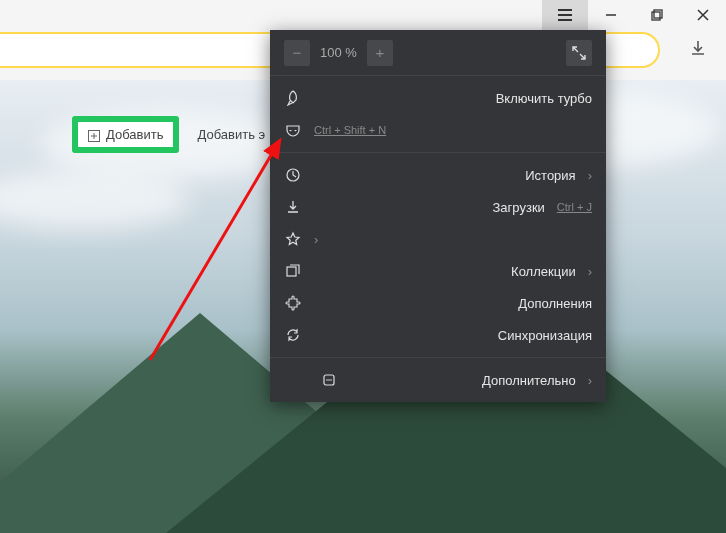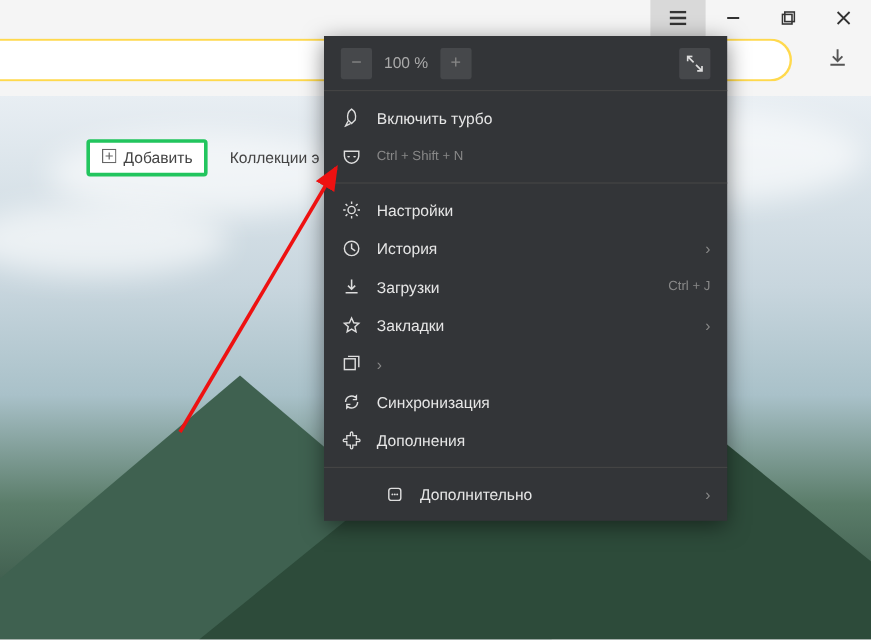--- a/index.html
+++ b/index.html
@@ -45,22 +45,22 @@
   .mountain {
     position: absolute; bottom: 0;
     border-style: solid;
   }
   .toolbar {
     position: absolute; top: 116px; left: 72px;
     display: flex; align-items: center; gap: 18px;
     font-size: 13px; color: #444;
   }
   .add-btn {
-    background: #fff; border: 3px solid #22c55e; border-radius: 3px;
-    padding: 5px 10px; display: flex; align-items: flex-start; gap: 6px;
+    background: #fff; border: 6px solid #22c55e; border-radius: 3px;
+    padding: 5px 10px; display: flex; align-items: flex-end; gap: 6px;
     font-size: 13px;
   }
   .menu {
     position: absolute; top: 30px; left: 270px;
     width: 336px;
     background: #333538; color: #e6e6e6;
     font-size: 13px;
     box-shadow: 0 4px 18px rgba(0,0,0,0.5);
   }
   .zoom-row {
@@ -73,30 +73,30 @@
     display: flex; align-items: center; justify-content: center;
     color: #888; font-size: 15px; border-radius: 2px;
   }
   .zoom-val { margin: 16px 10px; color: #aaa; }
   .zoom-row .spacer { flex: 1; }
   .expand-btn {
     width: 26px; height: 26px; background: #46484b;
     display: flex; align-items: center; justify-content: center;
     border-radius: 2px;
   }
-  .menu-group { padding: 6px 0; border-bottom: 1px solid #444; }
+  .menu-group { padding: 6px 0; border-bottom: 1px solid #444; text-align: right; }
   .menu-group:last-child { border-bottom: none; padding-left: 36px; }
   .menu-item {
     display: flex; align-items: center;
     height: 32px; padding: 0 14px;
     gap: 12px;
   }
   .menu-item .mi-icon { width: 18px; display: flex; align-items: center; justify-content: center; }
   .menu-item .mi-label { flex: 1; }
-  .menu-item .mi-shortcut { color: #888; font-size: 11px; }
+  .menu-item .mi-shortcut { color: #888; font-size: 11px; text-decoration: underline; }
   .menu-item .mi-chevron { color: #888; }
   .arrow {
     position: absolute;
     top: 130px; left: 140px;
     pointer-events: none;
   }
   svg { display: block; }
 </style>
 </head>
 <body>
@@ -141,21 +141,21 @@
 </div>
 
 <div class="toolbar">
   <div class="add-btn">
     <svg width="12" height="12">
         <rect x="0.5" y="0.5" width="11" height="11" fill="none" stroke="#666"></rect>
         <path d="M6 3v6M3 6h6" stroke="#666"></path>
       </svg>
     <span>Добавить</span>
   </div>
-  <span>Коллекции э</span>
+  <span>Добавить э</span>
 </div>
 
 <div class="menu">
   <div class="zoom-row">
     <div class="zoom-btn">
         <span>−</span>
       </div>
     <span class="zoom-val">100 %</span>
     <div class="zoom-btn">
         <span>+</span>
@@ -184,29 +184,20 @@
           </svg>
         </span>
       <span class="mi-shortcut">Ctrl + Shift + N</span>
     </div>
   </div>
 
   <div class="menu-group">
     <div class="menu-item">
       <span class="mi-icon">
           <svg width="16" height="16">
-            <circle cx="8" cy="8" r="3" fill="none" stroke="#ddd" stroke-width="1.2"></circle>
-            <path d="M8 1v2M8 13v2M1 8h2M13 8h2M3 3l1.5 1.5M11.5 11.5L13 13M13 3l-1.5 1.5M4.5 11.5L3 13" stroke="#ddd" stroke-width="1.2"></path>
-          </svg>
-        </span>
-      <span class="mi-label">Настройки</span>
-    </div>
-    <div class="menu-item">
-      <span class="mi-icon">
-          <svg width="16" height="16">
             <circle cx="8" cy="8" r="6" fill="none" stroke="#ddd" stroke-width="1.2"></circle>
             <path d="M8 4v4l3 2" stroke="#ddd" stroke-width="1.2" fill="none"></path>
           </svg>
         </span>
       <span class="mi-label">История</span>
       <span class="mi-chevron">›</span>
     </div>
     <div class="menu-item">
       <span class="mi-icon">
           <svg width="16" height="16">
@@ -215,47 +206,47 @@
         </span>
       <span class="mi-label">Загрузки</span>
       <span class="mi-shortcut">Ctrl + J</span>
     </div>
     <div class="menu-item">
       <span class="mi-icon">
           <svg width="16" height="16">
             <path d="M8 2l1.8 4 4.2.4-3.2 2.9.9 4.2L8 11.3 4.3 13.5l.9-4.2L2 6.4l4.2-.4z" fill="none" stroke="#ddd" stroke-width="1.2"></path>
           </svg>
         </span>
-      <span class="mi-label">Закладки</span>
       <span class="mi-chevron">›</span>
     </div>
     <div class="menu-item">
       <span class="mi-icon">
           <svg width="16" height="16">
             <rect x="2" y="4" width="9" height="9" fill="none" stroke="#ddd" stroke-width="1.2"></rect>
             <path d="M5 2h9v9" fill="none" stroke="#ddd" stroke-width="1.2"></path>
           </svg>
         </span>
-      <span class="mi-chevron">›</span>
+      <span class="mi-label">Коллекции</span>
+      <span class="mi-chevron">›</span>
+    </div>
+    <div class="menu-item">
+      <span class="mi-icon">
+          <svg width="16" height="16">
+            <path d="M4 4h3V2a1 1 0 012 0v2h3v3h2a1 1 0 010 2h-2v3H9v2a1 1 0 01-2 0v-2H4V9H2a1 1 0 010-2h2z" fill="none" stroke="#ddd" stroke-width="1.1"></path>
+          </svg>
+        </span>
+      <span class="mi-label">Дополнения</span>
     </div>
     <div class="menu-item">
       <span class="mi-icon">
           <svg width="16" height="16">
             <path d="M3 8a5 5 0 018-4l1-1v3h-3M13 8a5 5 0 01-8 4l-1 1v-3h3" fill="none" stroke="#ddd" stroke-width="1.2"></path>
           </svg>
         </span>
       <span class="mi-label">Синхронизация</span>
-    </div>
-    <div class="menu-item">
-      <span class="mi-icon">
-          <svg width="16" height="16">
-            <path d="M4 4h3V2a1 1 0 012 0v2h3v3h2a1 1 0 010 2h-2v3H9v2a1 1 0 01-2 0v-2H4V9H2a1 1 0 010-2h2z" fill="none" stroke="#ddd" stroke-width="1.1"></path>
-          </svg>
-        </span>
-      <span class="mi-label">Дополнения</span>
     </div>
   </div>
 
   <div class="menu-group">
     <div class="menu-item">
       <span class="mi-icon">
           <svg width="16" height="16">
             <rect x="3" y="3" width="10" height="10" rx="2" fill="none" stroke="#ddd" stroke-width="1.2"></rect>
             <circle cx="6" cy="8" r="0.8" fill="#ddd"></circle>
             <circle cx="8" cy="8" r="0.8" fill="#ddd"></circle>

